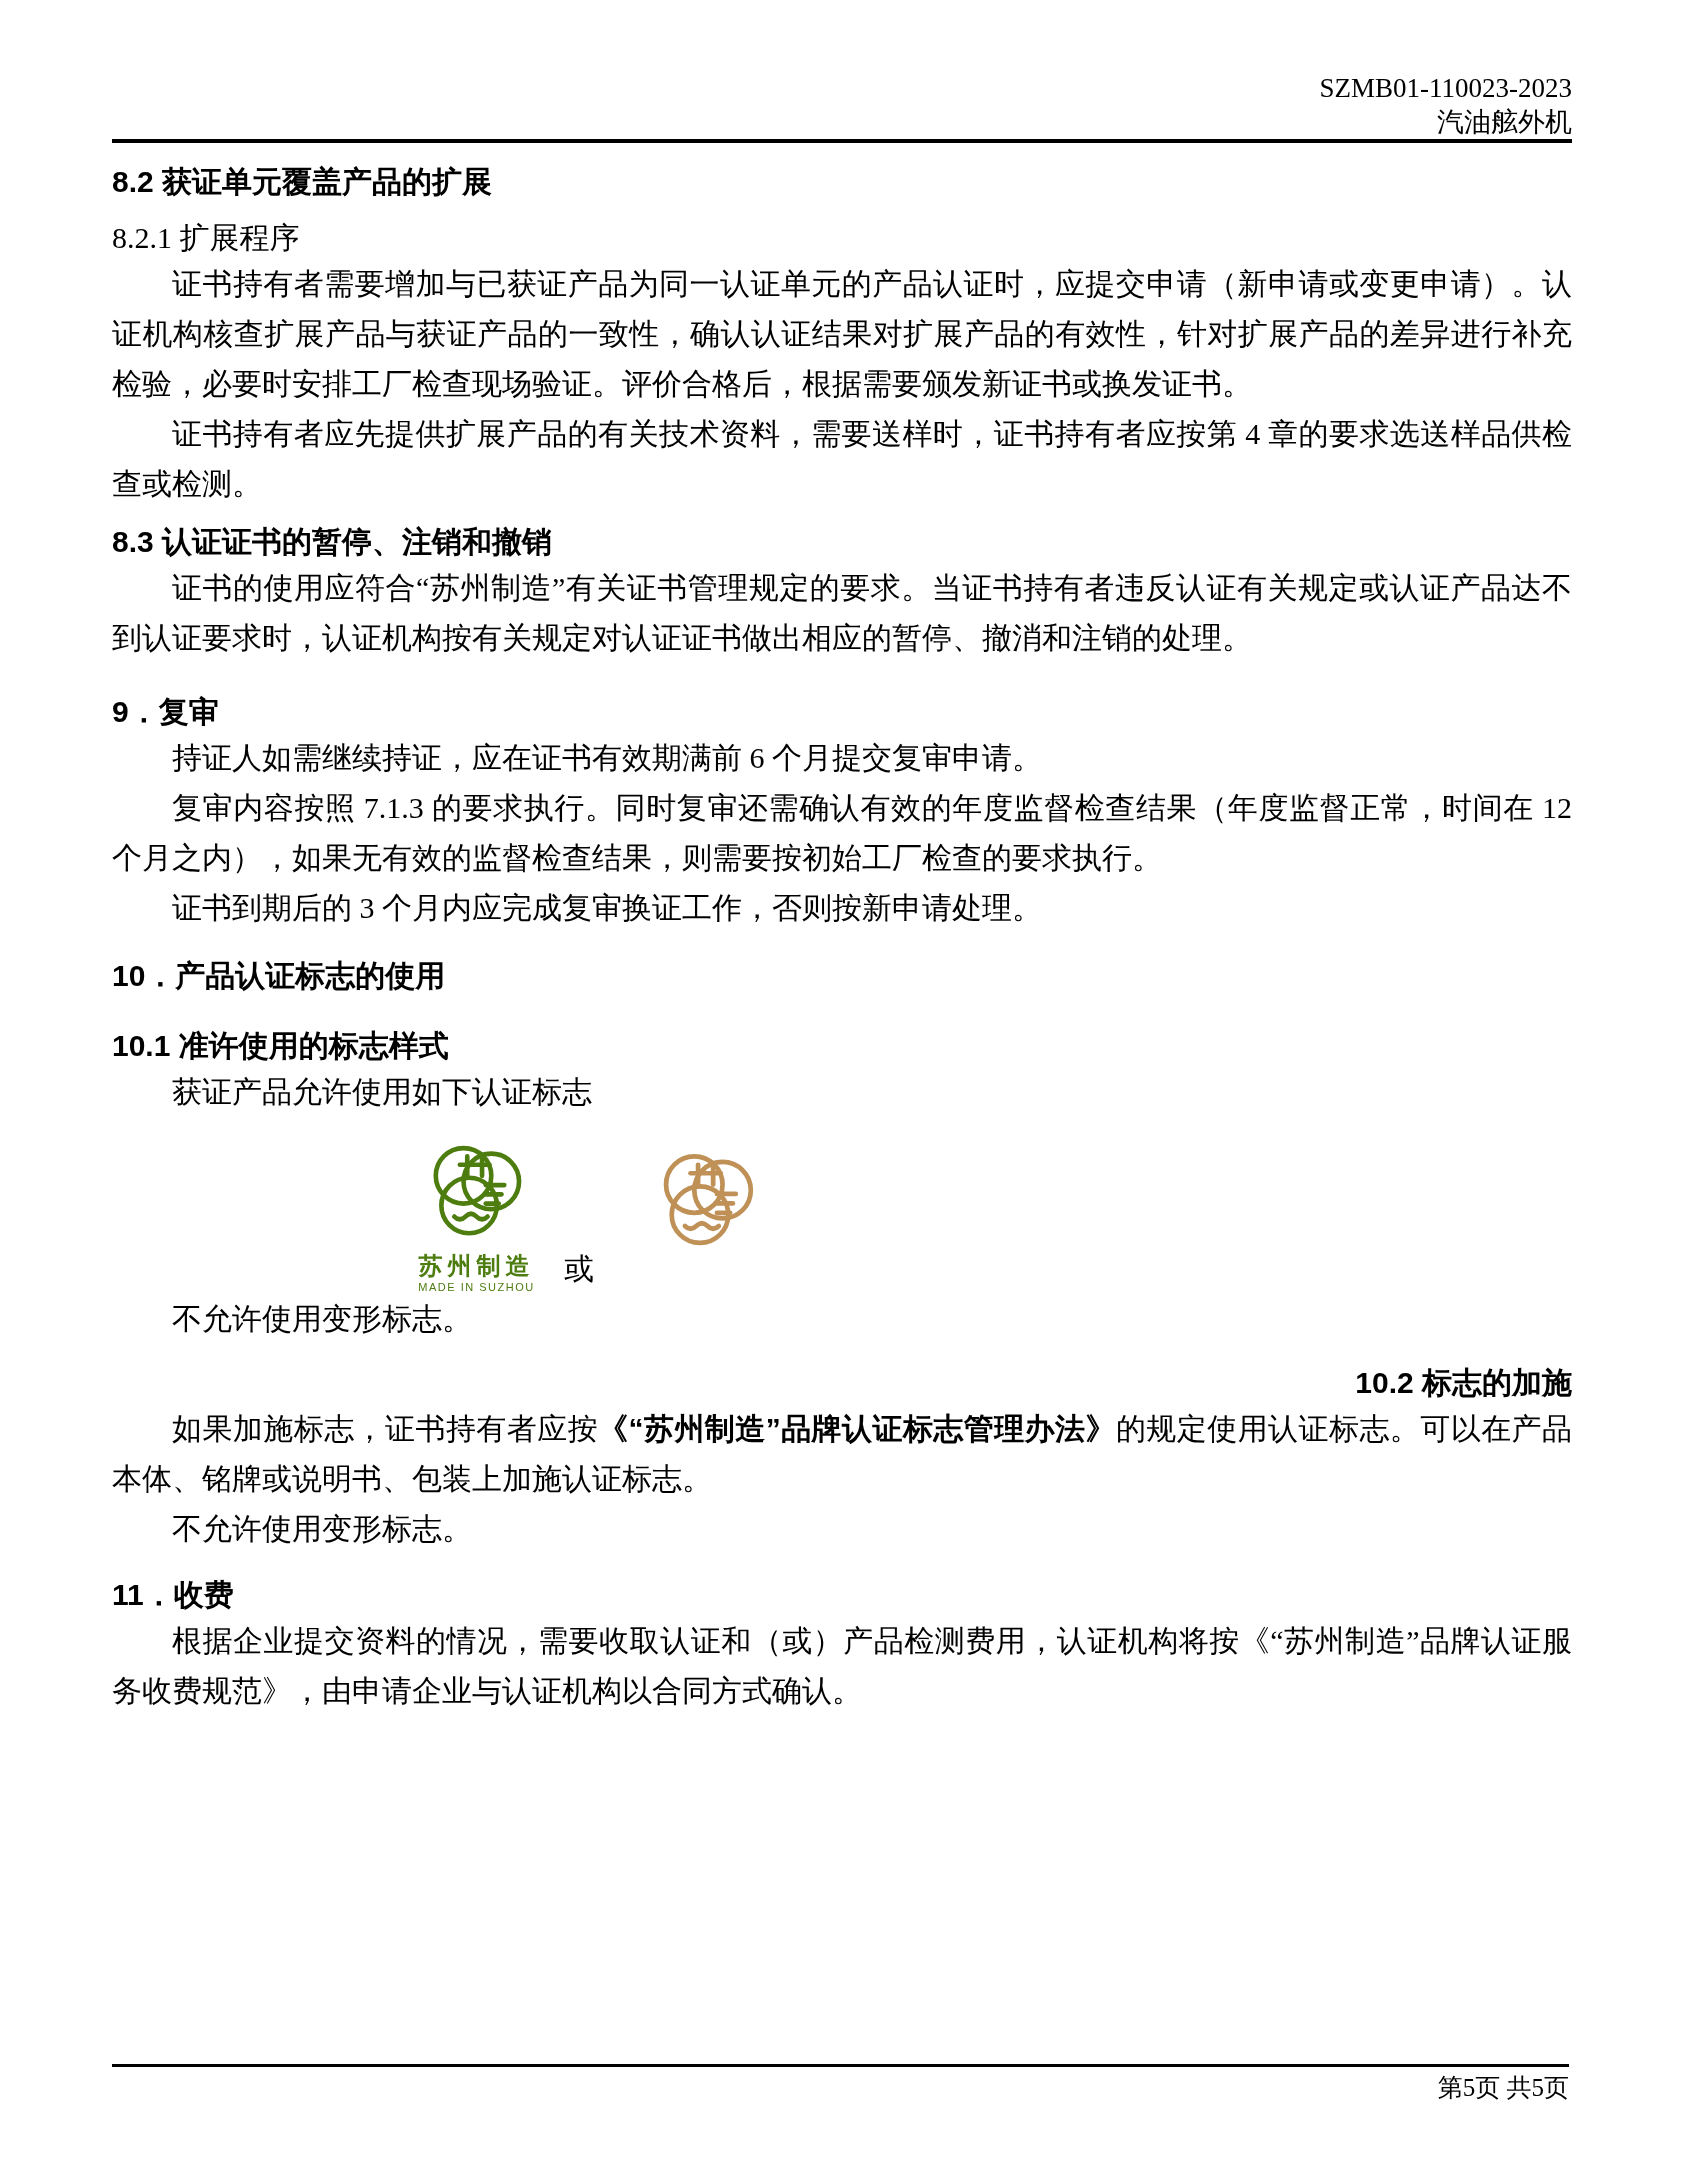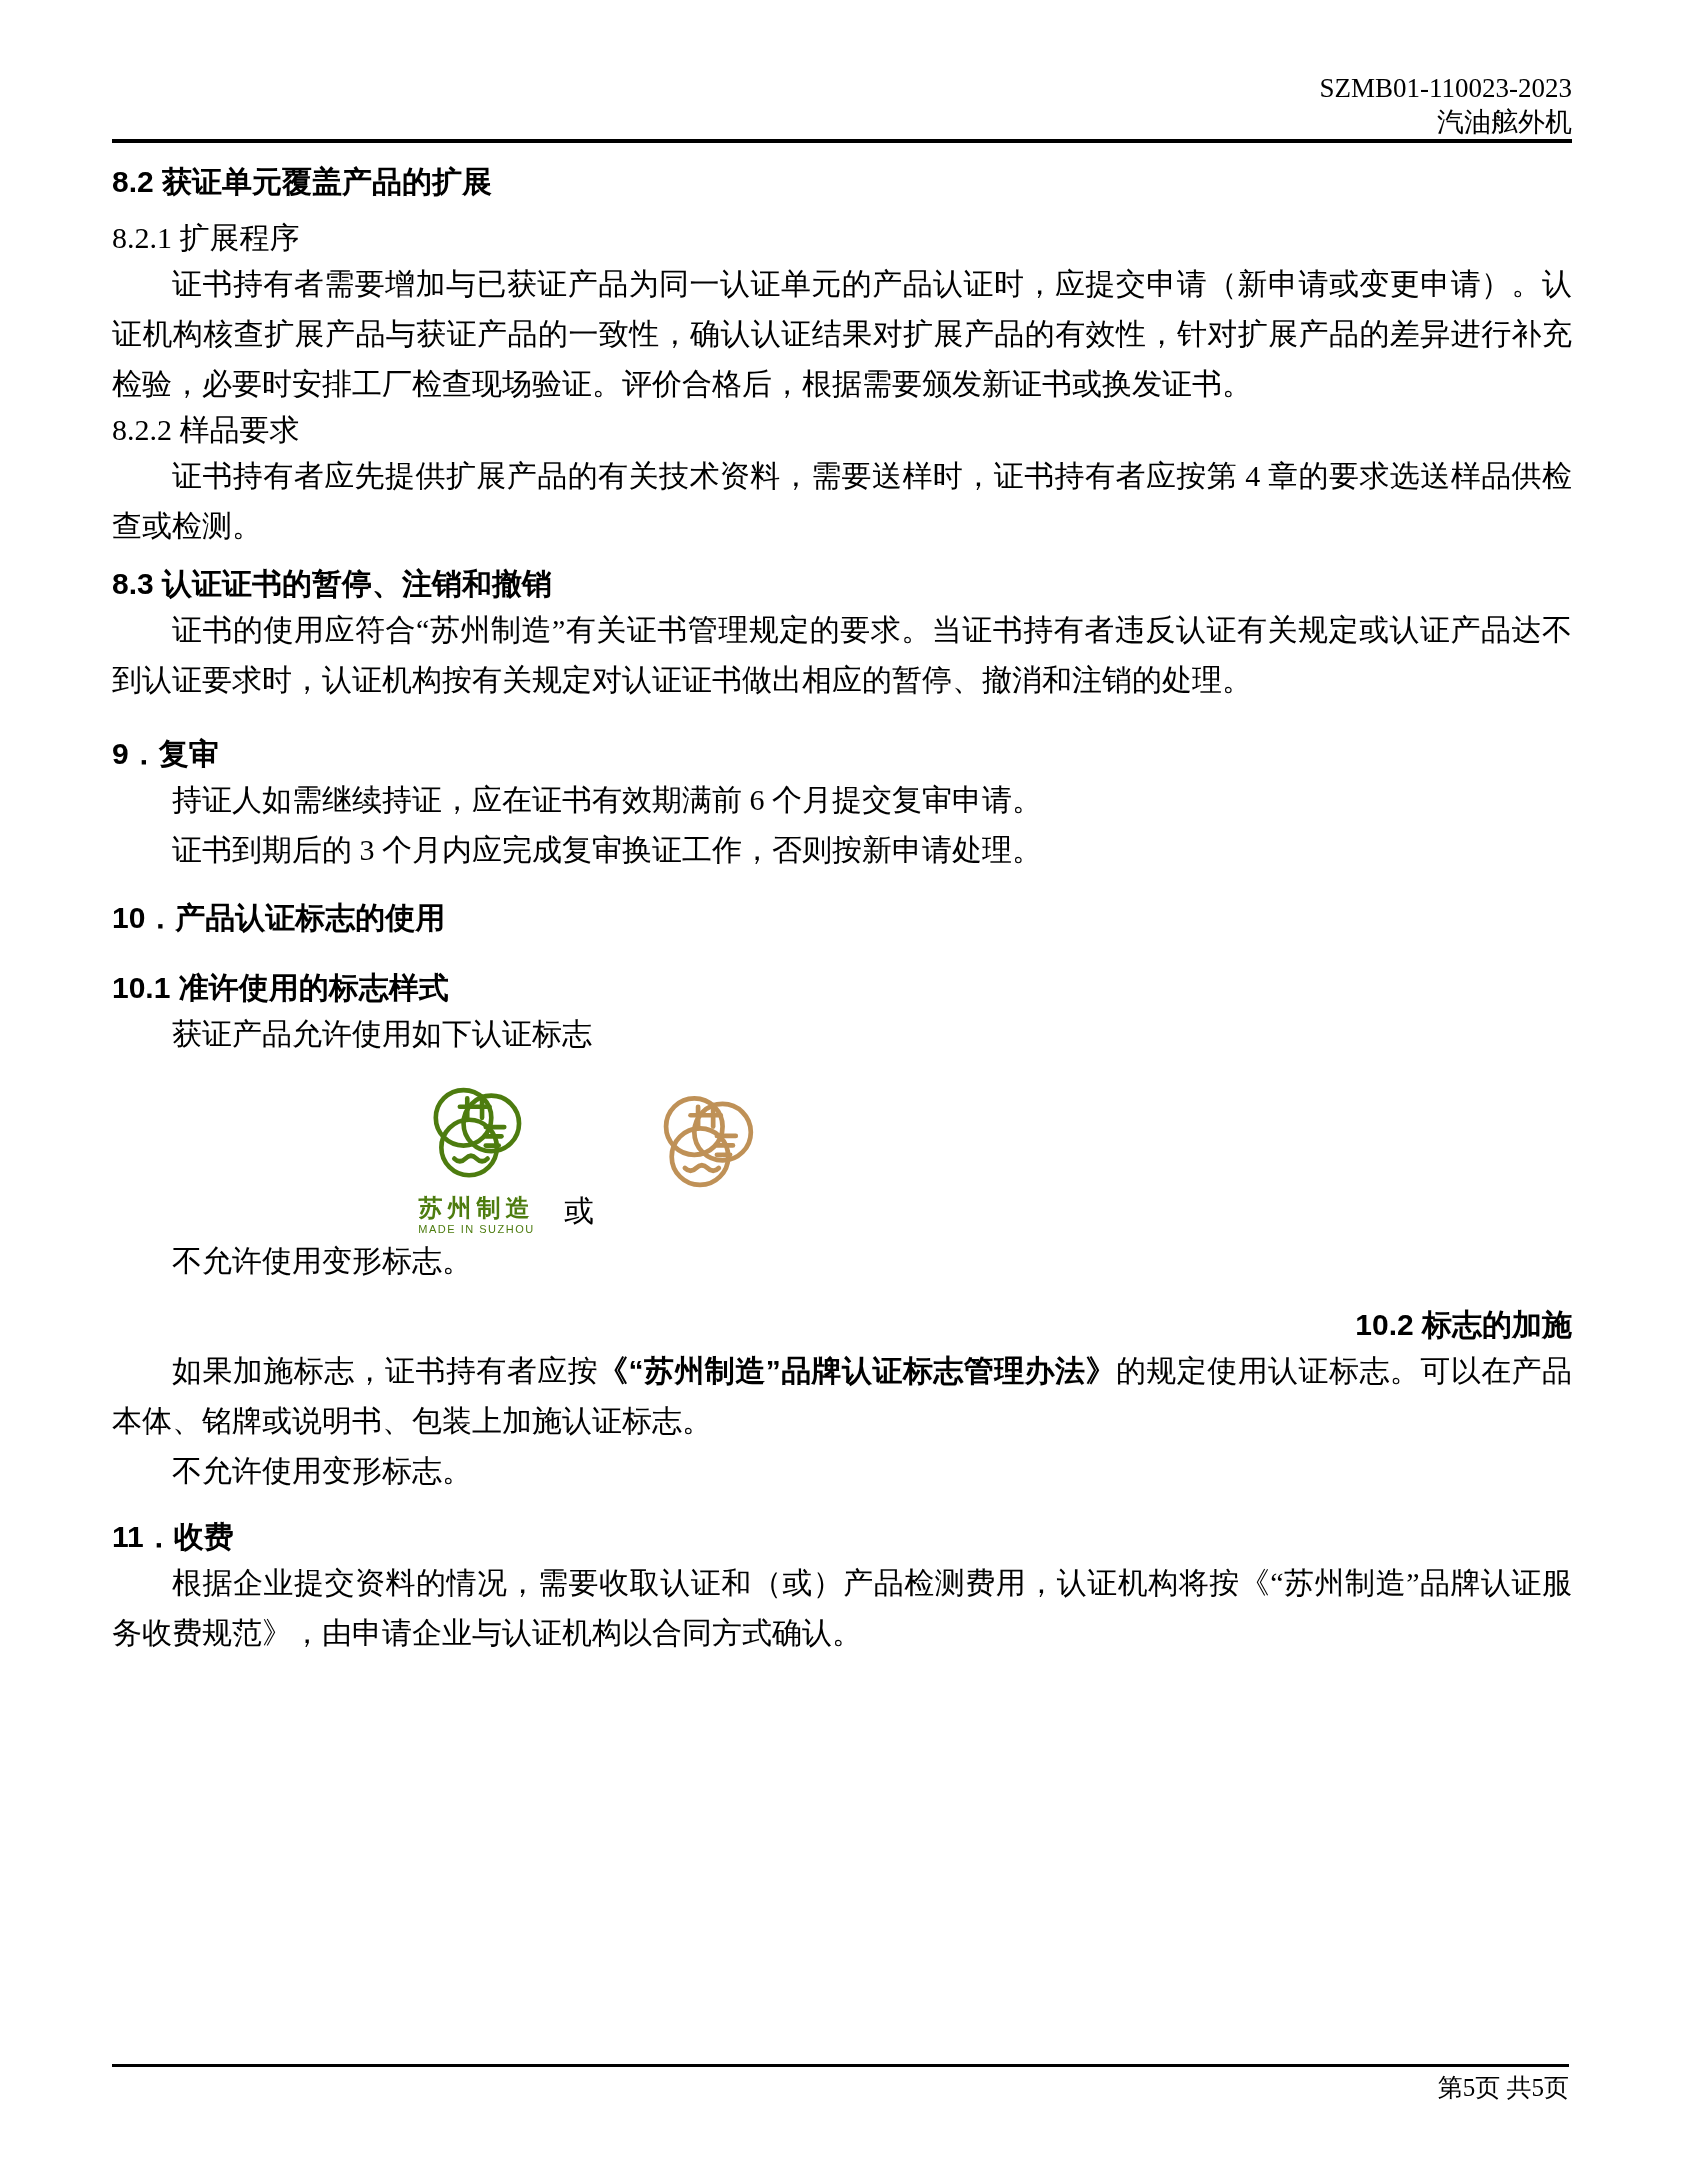--- a/index.html
+++ b/index.html
@@ -99,28 +99,28 @@
     <div class="doc-header">
       <div>SZMB01-110023-2023</div>
       <div>汽油舷外机</div>
     </div>
     <div class="header-rule"></div>
 
     <div class="h-bold mt-h82">8.2 获证单元覆盖产品的扩展</div>
     <div class="h-sub mt-h821">8.2.1 扩展程序</div>
     <p class="body-para">证书持有者需要增加与已获证产品为同一认证单元的产品认证时，应提交申请（新申请或变更申请）。认证机构核查扩展产品与获证产品的一致性，确认认证结果对扩展产品的有效性，针对扩展产品的差异进行补充检验，必要时安排工厂检查现场验证。评价合格后，根据需要颁发新证书或换发证书。</p>
 
-    <div class="h-sub mt-h822">8.2.2 样品要求</div>
     <p class="body-para">证书持有者应先提供扩展产品的有关技术资料，需要送样时，证书持有者应按第 4 章的要求选送样品供检查或检测。</p>
 
     <div class="h-bold mt-h83">8.3 认证证书的暂停、注销和撤销</div>
     <p class="body-para">证书的使用应符合“苏州制造”有关证书管理规定的要求。当证书持有者违反认证有关规定或认证产品达不到认证要求时，认证机构按有关规定对认证证书做出相应的暂停、撤消和注销的处理。</p>
 
     <div class="h-bold mt-h9">9．复审</div>
     <p class="body-para">持证人如需继续持证，应在证书有效期满前 6 个月提交复审申请。</p>
+    <p class="body-para">复审内容按照 7.1.3 的要求执行。同时复审还需确认有效的年度监督检查结果（年度监督正常，时间在 12 个月之内），如果无有效的监督检查结果，则需要按初始工厂检查的要求执行。</p>
     <p class="body-para">证书到期后的 3 个月内应完成复审换证工作，否则按新申请处理。</p>
 
     <div class="h-bold mt-h10">10．产品认证标志的使用</div>
     <div class="h-bold mt-h101">10.1 准许使用的标志样式</div>
     <p class="body-para">获证产品允许使用如下认证标志</p>
 
     <div class="logo-row">
       <div class="logo-col logo-art" style="color: #4d7c0f;">
         <svg class="logo-svg" width="111" height="111" viewBox="0 0 120 120" fill="none" stroke="currentColor" stroke-width="5" stroke-linecap="round">
           <circle cx="46" cy="42" r="30"></circle>

